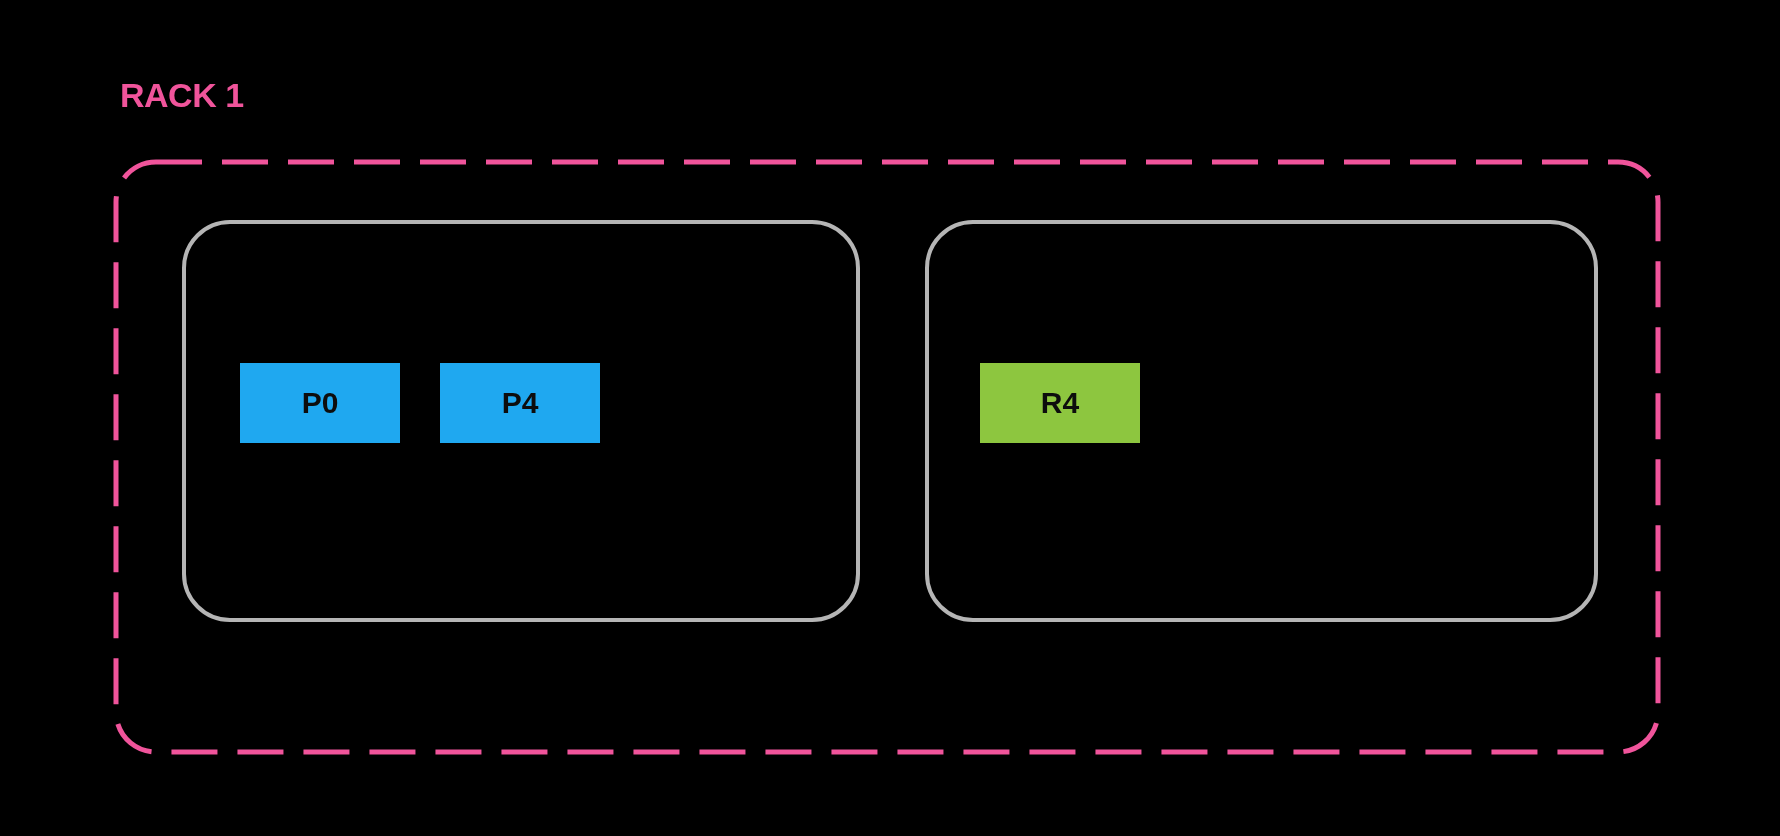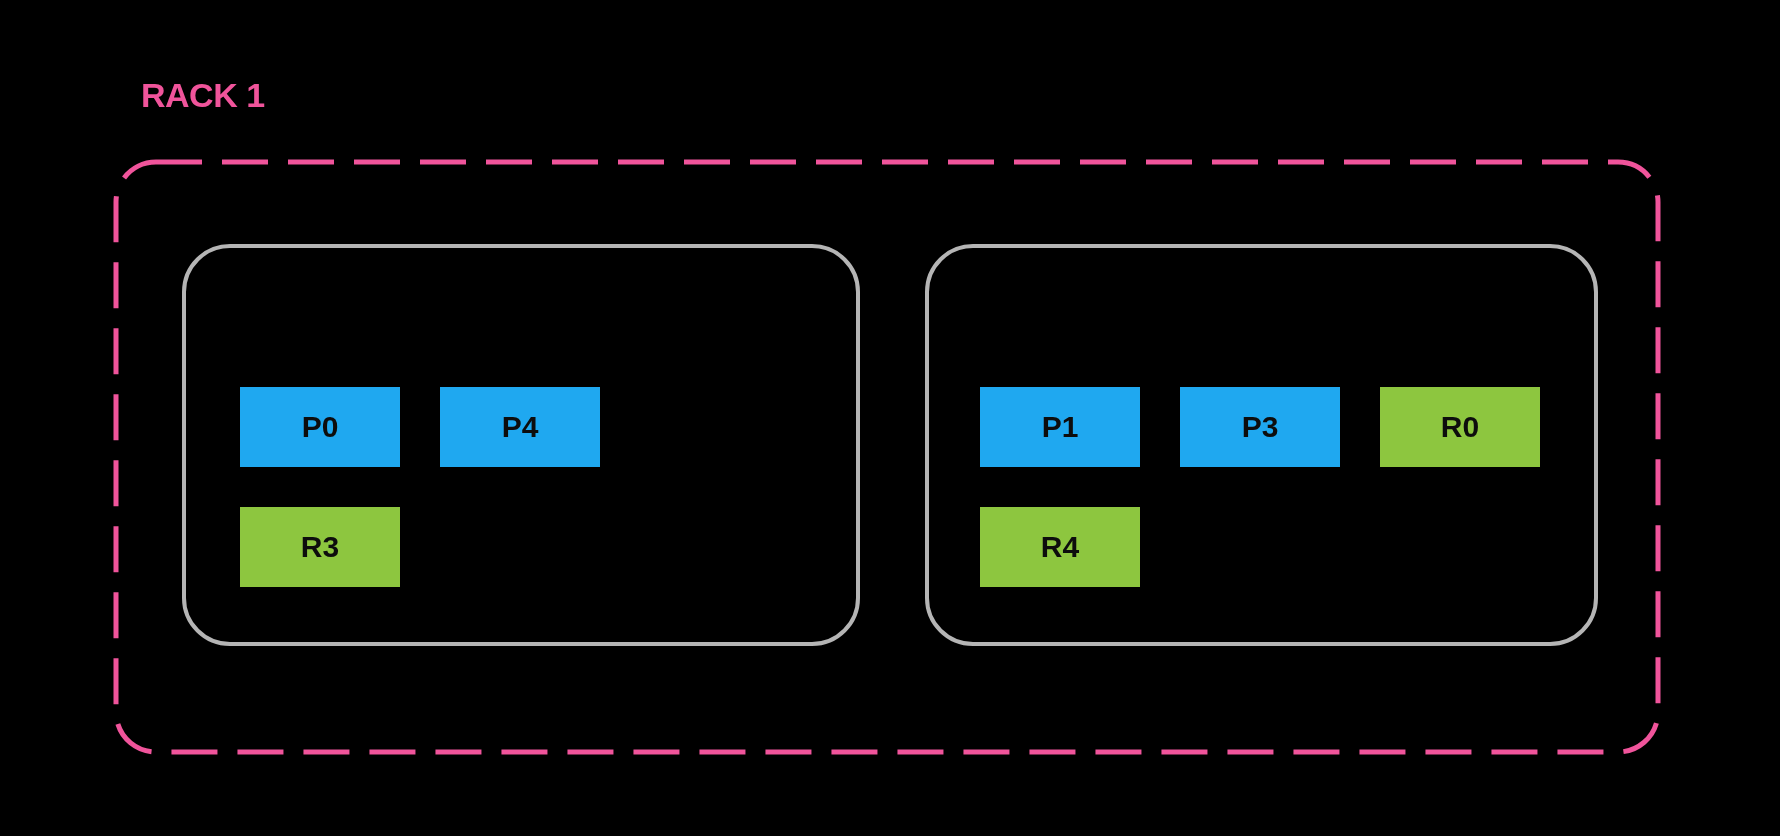--- a/index.html
+++ b/index.html
@@ -18,21 +18,20 @@
     overflow:hidden;
     font-family:"Liberation Sans", sans-serif;
   }
   .rack-title{
     position:absolute;
     left:120px;top:76px;
     font-size:34px;
     font-weight:700;
     letter-spacing:-0.5px;
     color:var(--rack-pink);
-    margin-left:21px;
   }
   .rack-boundary{
     position:absolute;
     left:0;top:0;
     width:1780px;height:836px;
     pointer-events:none;
   }
   .rack-boundary rect{
     fill:none;
     stroke:var(--rack-pink);
@@ -43,21 +42,20 @@
     position:absolute;
     top:220px;
     height:402px;
     box-sizing:border-box;
     border:4px solid var(--node-border-gray);
     border-radius:48px;
     display:flex;
     flex-direction:column;
     gap:40px;
     padding-top:139px;
-    margin-top:24px;
   }
   .node-1{left:182px;width:678px;padding-left:54px;}
   .node-2{left:925px;width:673px;padding-left:51px;}
   .row{display:flex;gap:40px;}
   .block{
     width:160px;height:80px;
     display:flex;
     align-items:center;
     justify-content:center;
     font-size:30px;
@@ -77,28 +75,22 @@
   <svg class="rack-boundary" viewBox="0 0 1780 836" aria-hidden="true">
     <rect x="116" y="162" width="1542" height="590" rx="40"></rect>
   </svg>
 
   <div class="node node-1">
     <div class="row">
       <div class="block primary">P0</div>
       <div class="block primary">P4</div>
     </div>
     <div class="row">
-      <div class="block replica">R3</div>
     </div>
   </div>
 
   <div class="node node-2">
-    <div class="row">
-      <div class="block primary">P1</div>
-      <div class="block primary">P3</div>
-      <div class="block replica">R0</div>
-    </div>
     <div class="row">
       <div class="block replica">R4</div>
     </div>
   </div>
 
 </div>
 
 </body></html>

